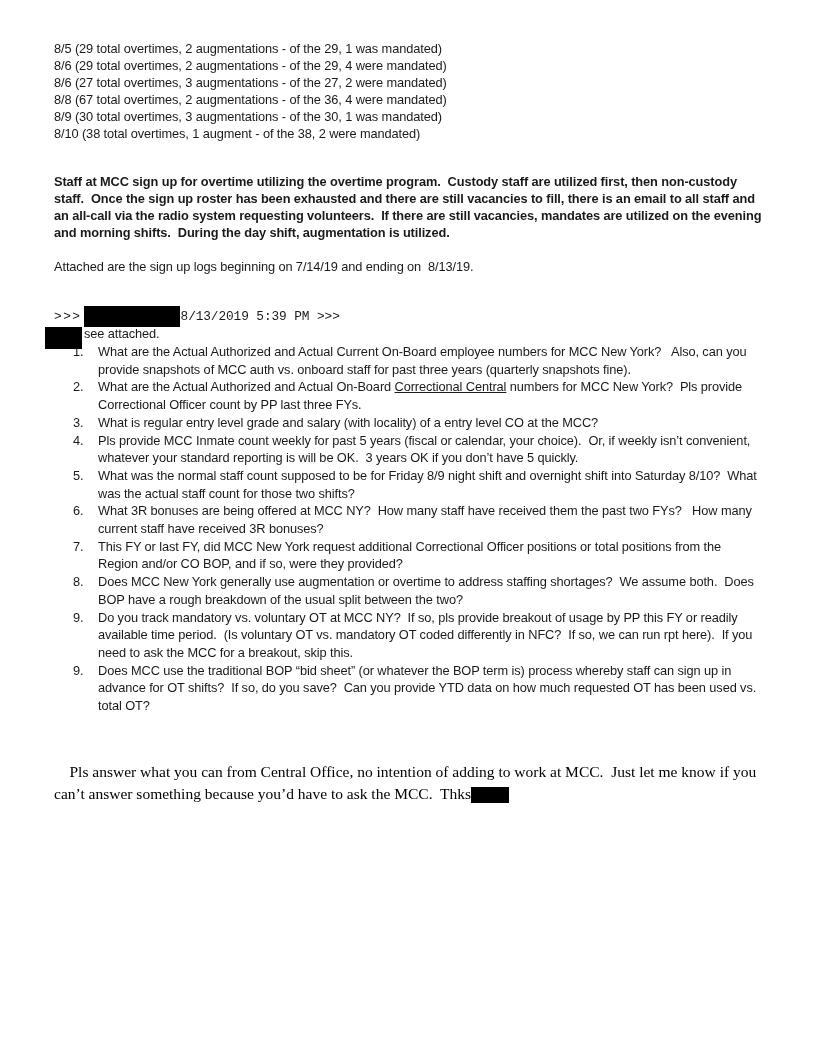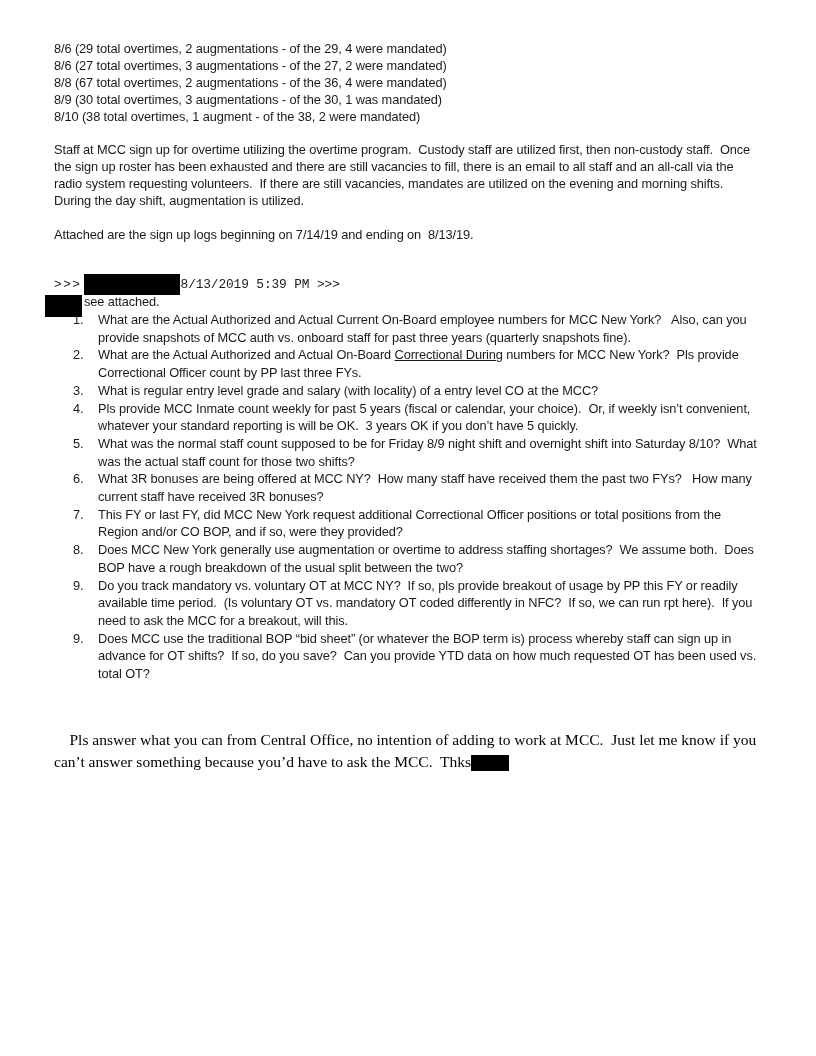--- a/index.html
+++ b/index.html
@@ -9,21 +9,21 @@
     color: #1a1a1a;
     overflow: hidden;
   }
   .page {
     box-sizing: border-box;
     width: 816px; height: 1056px;
     padding: 40px 54px 0 54px;
   }
   .sans { font-size: 12.8px; line-height: 17px; letter-spacing: -0.1px; }
   .ot-line { white-space: pre-wrap; }
-  .para { margin-top: 16px; white-space: pre-wrap; width: 710px; }
+  .para { margin-top: 31px; white-space: pre-wrap; width: 710px; font-weight: bold; }
   .attached { margin-top: 17px; white-space: pre-wrap; }
 
   .email-hdr { margin-top: 33px; font-family: Liberation Mono, monospace; }
   .email-hdr2 { margin-top: 17px; }
   .marker { letter-spacing: 1.5px; }
 
   .redact {
     display: inline-block;
     background: #000;
     vertical-align: middle;
@@ -48,20 +48,21 @@
     width: 712px;
     white-space: pre-wrap;
   }
 </style>
 </head>
 <body>
 
 <div class="page">
 
   <div class="sans">
+    <div class="ot-line">8/5 (29 total overtimes, 2 augmentations - of the 29, 1 was mandated)</div>
     <div class="ot-line">8/6 (29 total overtimes, 2 augmentations - of the 29, 4 were mandated)</div>
     <div class="ot-line">8/6 (27 total overtimes, 3 augmentations - of the 27, 2 were mandated)</div>
     <div class="ot-line">8/8 (67 total overtimes, 2 augmentations - of the 36, 4 were mandated)</div>
     <div class="ot-line">8/9 (30 total overtimes, 3 augmentations - of the 30, 1 was mandated)</div>
     <div class="ot-line">8/10 (38 total overtimes, 1 augment - of the 38, 2 were mandated)</div>
   </div>
 
   <div class="sans para">Staff at MCC sign up for overtime utilizing the overtime program.  Custody staff are utilized first, then non-custody staff.  Once the sign up roster has been exhausted and there are still vacancies to fill, there is an email to all staff and an all-call via the radio system requesting volunteers.  If there are still vacancies, mandates are utilized on the evening and morning shifts.  During the day shift, augmentation is utilized.</div>
 
   <div class="sans attached">Attached are the sign up logs beginning on 7/14/19 and ending on  8/13/19.</div>
@@ -74,21 +75,21 @@
   </div>
 
 
   <div class="q-list">
     <div class="q-row">
       <span class="q-num">1.</span>
       <span class="q-text">What are the Actual Authorized and Actual Current On-Board employee numbers for MCC New York?   Also, can you provide snapshots of MCC auth vs. onboard staff for past three years (quarterly snapshots fine).</span>
     </div>
     <div class="q-row">
       <span class="q-num">2.</span>
-      <span class="q-text"><span>What are the Actual Authorized and Actual On-Board </span><span class="u">Correctional During</span><span> numbers for MCC New York?  Pls provide Correctional Officer count by PP last three FYs.</span></span>
+      <span class="q-text"><span>What are the Actual Authorized and Actual On-Board </span><span class="u">Correctional Central</span><span> numbers for MCC New York?  Pls provide Correctional Officer count by PP last three FYs.</span></span>
     </div>
     <div class="q-row">
       <span class="q-num">3.</span>
       <span class="q-text">What is regular entry level grade and salary (with locality) of a entry level CO at the MCC?</span>
     </div>
     <div class="q-row">
       <span class="q-num">4.</span>
       <span class="q-text">Pls provide MCC Inmate count weekly for past 5 years (fiscal or calendar, your choice).  Or, if weekly isn’t convenient, whatever your standard reporting is will be OK.  3 years OK if you don’t have 5 quickly.</span>
     </div>
     <div class="q-row">
@@ -102,21 +103,21 @@
     <div class="q-row">
       <span class="q-num">7.</span>
       <span class="q-text">This FY or last FY, did MCC New York request additional Correctional Officer positions or total positions from the Region and/or CO BOP, and if so, were they provided?</span>
     </div>
     <div class="q-row">
       <span class="q-num">8.</span>
       <span class="q-text">Does MCC New York generally use augmentation or overtime to address staffing shortages?  We assume both.  Does BOP have a rough breakdown of the usual split between the two?</span>
     </div>
     <div class="q-row">
       <span class="q-num">9.</span>
-      <span class="q-text">Do you track mandatory vs. voluntary OT at MCC NY?  If so, pls provide breakout of usage by PP this FY or readily available time period.  (Is voluntary OT vs. mandatory OT coded differently in NFC?  If so, we can run rpt here).  If you need to ask the MCC for a breakout, will this.</span>
+      <span class="q-text">Do you track mandatory vs. voluntary OT at MCC NY?  If so, pls provide breakout of usage by PP this FY or readily available time period.  (Is voluntary OT vs. mandatory OT coded differently in NFC?  If so, we can run rpt here).  If you need to ask the MCC for a breakout, skip this.</span>
     </div>
     <div class="q-row">
       <span class="q-num">9.</span>
       <span class="q-text">Does MCC use the traditional BOP “bid sheet” (or whatever the BOP term is) process whereby staff can sign up in advance for OT shifts?  If so, do you save?  Can you provide YTD data on how much requested OT has been used vs. total OT?</span>
     </div>
   </div>
 
   <div class="closing">
     <span>Pls answer what you can from Central Office, no intention of adding to work at MCC.  Just let me know if you can’t answer something because you’d have to ask the MCC.  Thks</span><span class="redact r-closing"></span>
   </div>

